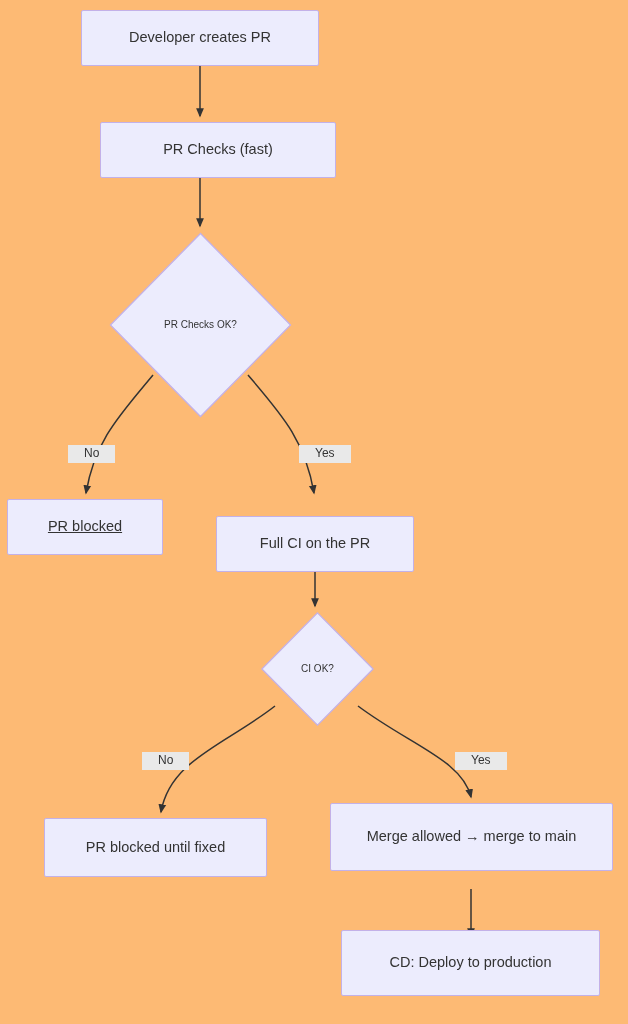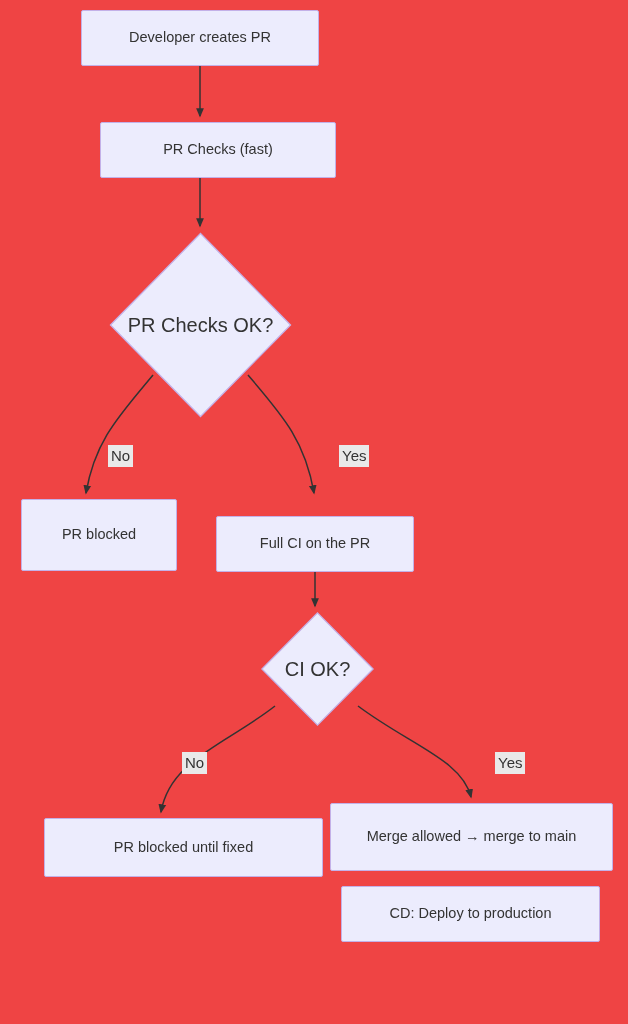--- a/index.html
+++ b/index.html
@@ -8,21 +8,21 @@
     padding: 0;
     background: #ffffff;
   }
   body {
     font-family: "Liberation Sans", sans-serif;
   }
   #canvas {
     position: relative;
     width: 628px;
     height: 1024px;
-    background: #ef4444;
+    background: #fdba74;
     overflow: hidden;
   }
   #edges {
     position: absolute;
     left: 0;
     top: 0;
     width: 628px;
     height: 1024px;
     pointer-events: none;
   }
@@ -56,35 +56,34 @@
     position: absolute;
     left: 0;
     top: 0;
     width: 100%;
     height: 100%;
   }
   .diamond-wrap .label {
     position: relative;
     z-index: 3;
     color: #333333;
-    font-size: 20px;
+    font-size: 10px;
     text-align: center;
     line-height: 1.4;
     white-space: nowrap;
   }
   .edge-label {
     position: absolute;
     background: #e9e9e9;
     color: #333333;
-    font-size: 15px;
+    font-size: 12px;
     line-height: 1.3;
-    padding: 1px 3px;
+    padding: 1px 16px;
     z-index: 4;
     white-space: nowrap;
-    margin-left: 40px;
   }
 </style>
 </head>
 <body>
 
 <div id="canvas">
 
   <svg id="edges" viewBox="0 0 628 1024" xmlns="http://www.w3.org/2000/svg">
     <defs>
       <marker id="arrowhead" markerWidth="9" markerHeight="9" refX="5.2" refY="3" orient="auto" markerUnits="strokeWidth">
@@ -111,44 +110,44 @@
     <span class="label">PR Checks (fast)</span>
   </div>
 
   <div class="diamond-wrap" style="left: 109px; top: 232px; width: 183px; height: 186px;">
     <svg class="diamond-shape" viewBox="0 0 100 100" preserveAspectRatio="none">
       <polygon points="50,0.8 99.2,50 50,99.2 0.8,50" fill="#ececfd" stroke="#c3b1e8" stroke-width="1.3" vector-effect="non-scaling-stroke"></polygon>
     </svg>
     <span class="label">PR Checks OK?</span>
   </div>
 
-  <div class="node" style="left: 21px; top: 499px; width: 156px; height: 72px;">
+  <div class="node" style="left: 7px; top: 499px; width: 156px; height: 56px; text-decoration: underline;">
     <span class="label">PR blocked</span>
   </div>
 
   <div class="node" style="left: 216px; top: 516px; width: 198px; height: 56px;">
     <span class="label">Full CI on the PR</span>
   </div>
 
   <div class="diamond-wrap" style="left: 261px; top: 612px; width: 113px; height: 114px;">
     <svg class="diamond-shape" viewBox="0 0 100 100" preserveAspectRatio="none">
       <polygon points="50,0.8 99.2,50 50,99.2 0.8,50" fill="#ececfd" stroke="#c3b1e8" stroke-width="1.3" vector-effect="non-scaling-stroke"></polygon>
     </svg>
     <span class="label">CI OK?</span>
   </div>
 
-  <div class="node" style="left: 44px; top: 818px; width: 279px; height: 59px;">
+  <div class="node" style="left: 44px; top: 818px; width: 223px; height: 59px;">
     <span class="label">PR blocked until fixed</span>
   </div>
 
   <div class="node" style="left: 330px; top: 803px; width: 283px; height: 68px;">
     <span class="label">Merge allowed → merge to main</span>
   </div>
 
-  <div class="node" style="left: 341px; top: 886px; width: 259px; height: 56px;">
+  <div class="node" style="left: 341px; top: 930px; width: 259px; height: 66px;">
     <span class="label">CD: Deploy to production</span>
   </div>
 
   <div class="edge-label" style="left: 68px; top: 445px;">No</div>
   <div class="edge-label" style="left: 299px; top: 445px;">Yes</div>
   <div class="edge-label" style="left: 142px; top: 752px;">No</div>
   <div class="edge-label" style="left: 455px; top: 752px;">Yes</div>
 
 </div>
 

